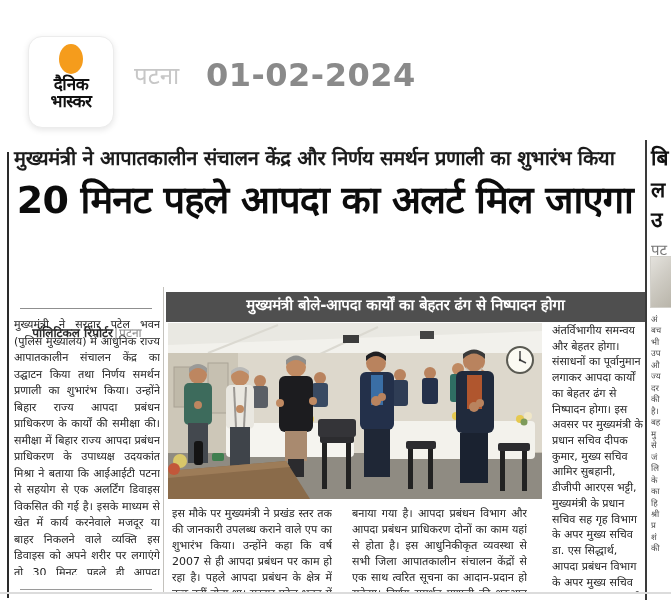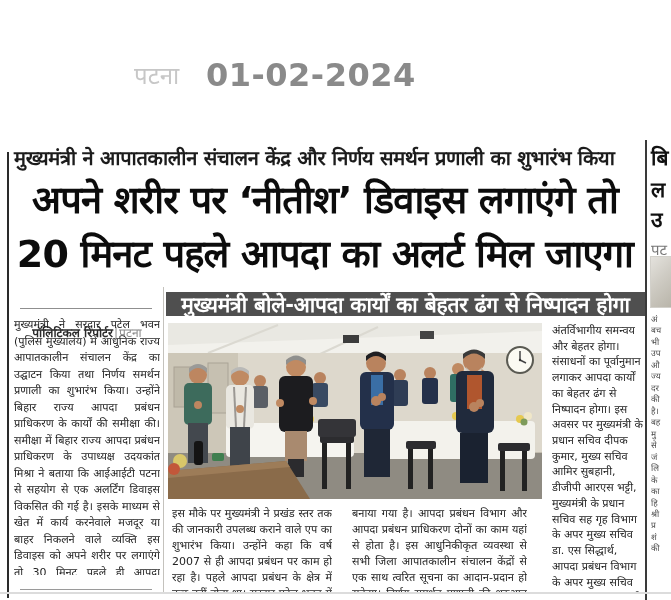--- a/index.html
+++ b/index.html
@@ -49,22 +49,22 @@
   .byline-rule{position:absolute;left:20px;top:168px;width:132px;border-top:1.5px solid #8f8f8f;}
   .col-left{
     position:absolute;left:14px;top:177px;width:146px;height:258px;
     font-size:11px;line-height:1.50;color:#232323;text-align:justify;overflow:hidden;
   }
   .col-left-rule{position:absolute;left:20px;top:449px;width:132px;border-top:1.5px solid #9a9a9a;}
   .vdiv-left{position:absolute;left:163px;top:147px;width:1px;height:305px;background:#c4c2bd;}
 
   
   .photo-banner{
-    position:absolute;left:166px;top:152px;width:479px;height:24px;background:#4F4F4F;
-    color:#fff;font-weight:bold;font-size:21px;text-align:center;line-height:27px;letter-spacing:-0.2px;
+    position:absolute;left:166px;top:152px;width:479px;height:30px;background:#4F4F4F;
+    color:#fff;font-weight:bold;font-size:15px;text-align:center;line-height:27px;letter-spacing:-0.2px;
   }
   
   .photo-wrap{position:absolute;left:168px;top:183px;width:374px;height:176px;background:#cfccc4;overflow:hidden;}
 
   
   .col-right{
     position:absolute;left:552px;top:183px;width:93px;height:270px;
     font-size:11px;line-height:1.43;color:#232323;text-align:left;overflow:hidden;
   }
   
@@ -75,32 +75,38 @@
   .col-b2{
     position:absolute;left:352px;top:366px;width:175px;height:86px;
     font-size:11px;line-height:1.45;color:#232323;text-align:justify;overflow:hidden;
   }
   .bottom-rule{position:absolute;left:0;top:452px;width:671px;height:2px;background:#dcdcdc;}
 </style>
 </head>
 <body>
 
 <div class="app-header">
+  <div class="logo-card">
+    <div class="logo-dot"></div>
+    <div class="logo-text">
+      <div>दैनिक</div>
+      <div>भास्कर</div>
+    </div>
+  </div>
   <div class="hdr-city">पटना</div>
   <div class="hdr-date">01-02-2024</div>
 </div>
 
 <div class="clipping">
 
   <div class="left-border"></div>
 
   <div class="kicker">मुख्यमंत्री ने आपातकालीन संचालन केंद्र और निर्णय समर्थन प्रणाली का शुभारंभ किया</div>
 
   <div class="headline">
-    <div>अपने शरीर पर ‘नीतीश’ डिवाइस लगाएंगे तो</div>
     <div>20 मिनट पहले आपदा का अलर्ट मिल जाएगा</div>
   </div>
 
   <div class="strip-divider"></div>
   <div class="side-strip">
     <div class="frag-big" style="top:8px">बि</div>
     <div class="frag-big" style="top:40px">ल</div>
     <div class="frag-big" style="top:70px">उ</div>
     <div class="frag-small" style="top:99px">पट</div>
     <div class="frag-photo"></div>

